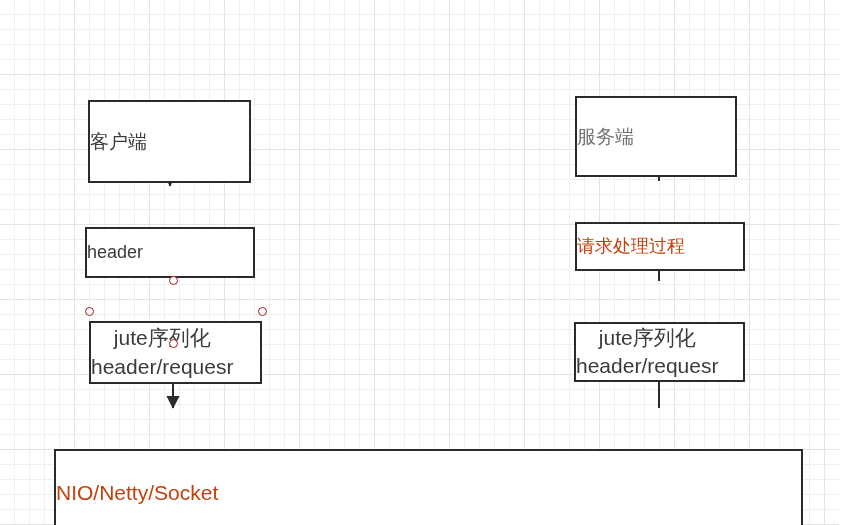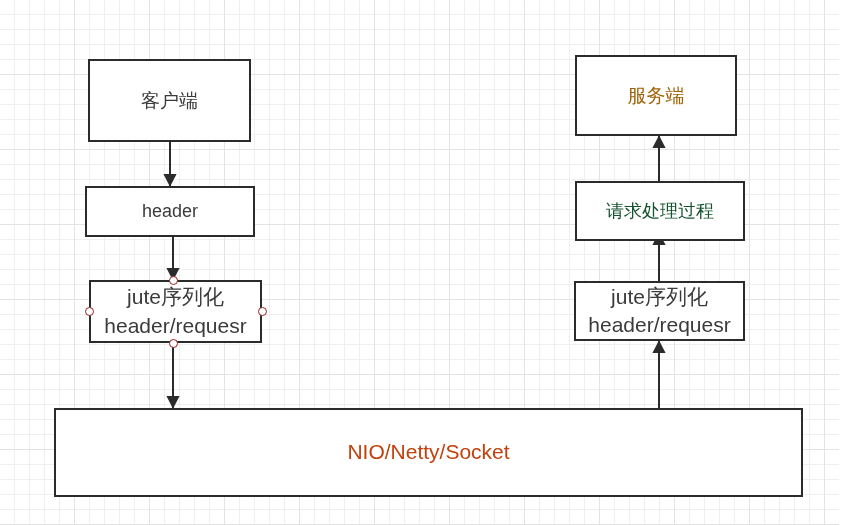--- a/index.html
+++ b/index.html
@@ -37,25 +37,25 @@
       15px 15px;
     background-position: -1px -1px, -1px -1px, -1px -1px, -1px -1px;
   }
   .node {
     position: absolute;
     box-sizing: border-box;
     background: #ffffff;
     border: 2px solid #2b2b2b;
     display: flex;
     align-items: center;
-    justify-content: center;
     text-align: center;
     color: #3b3b3b;
     line-height: 1.35;
     white-space: pre-line;
+    margin-top: 41px;
   }
   .node-label {
     display: block;
     white-space: pre-line;
   }
   .t-lg  { font-size: 19px; }
   .t-md  { font-size: 18px; }
   .t-sm  { font-size: 21px; }
   .t-xl  { font-size: 21px; }
 
@@ -115,25 +115,25 @@
 
   <div class="node t-xl" style="left: 54px; top: 408px; width: 749px; height: 89px; border-color: rgb(43, 43, 43); background: rgb(255, 255, 255); color: #c2410c;">
     <span class="node-label">NIO/Netty/Socket</span>
   </div>
 
   <div class="node t-sm" style="left: 574px; top: 281px; width: 171px; height: 60px; border-color: rgb(43, 43, 43); background: rgb(255, 255, 255); color: rgb(59, 59, 59);">
     <span class="node-label">jute序列化
 header/requesr</span>
   </div>
 
-  <div class="node t-md" style="left: 575px; top: 181px; width: 170px; height: 60px; border-color: rgb(43, 43, 43); background: rgb(255, 255, 255); color: #14532d;">
+  <div class="node t-md" style="left: 575px; top: 181px; width: 170px; height: 49px; border-color: rgb(43, 43, 43); background: rgb(255, 255, 255); color: #c2410c;">
     <span class="node-label">请求处理过程</span>
   </div>
 
-  <div class="node t-lg" style="left: 575px; top: 55px; width: 162px; height: 81px; border-color: rgb(43, 43, 43); background: rgb(255, 255, 255); color: #a16207;">
+  <div class="node t-lg" style="left: 575px; top: 55px; width: 162px; height: 81px; border-color: rgb(43, 43, 43); background: rgb(255, 255, 255); color: #737373;">
     <span class="node-label">服务端</span>
   </div>
 
   <div id="handle-layer">
       <div class="handle" style="left: 168.5px; top: 275.5px; border-color: rgb(156, 34, 34);"></div>
       <div class="handle" style="left: 84.5px; top: 306.5px; border-color: rgb(156, 34, 34);"></div>
       <div class="handle" style="left: 257.5px; top: 306.5px; border-color: rgb(156, 34, 34);"></div>
       <div class="handle" style="left: 168.5px; top: 338.5px; border-color: rgb(156, 34, 34);"></div>
     </div>
 

